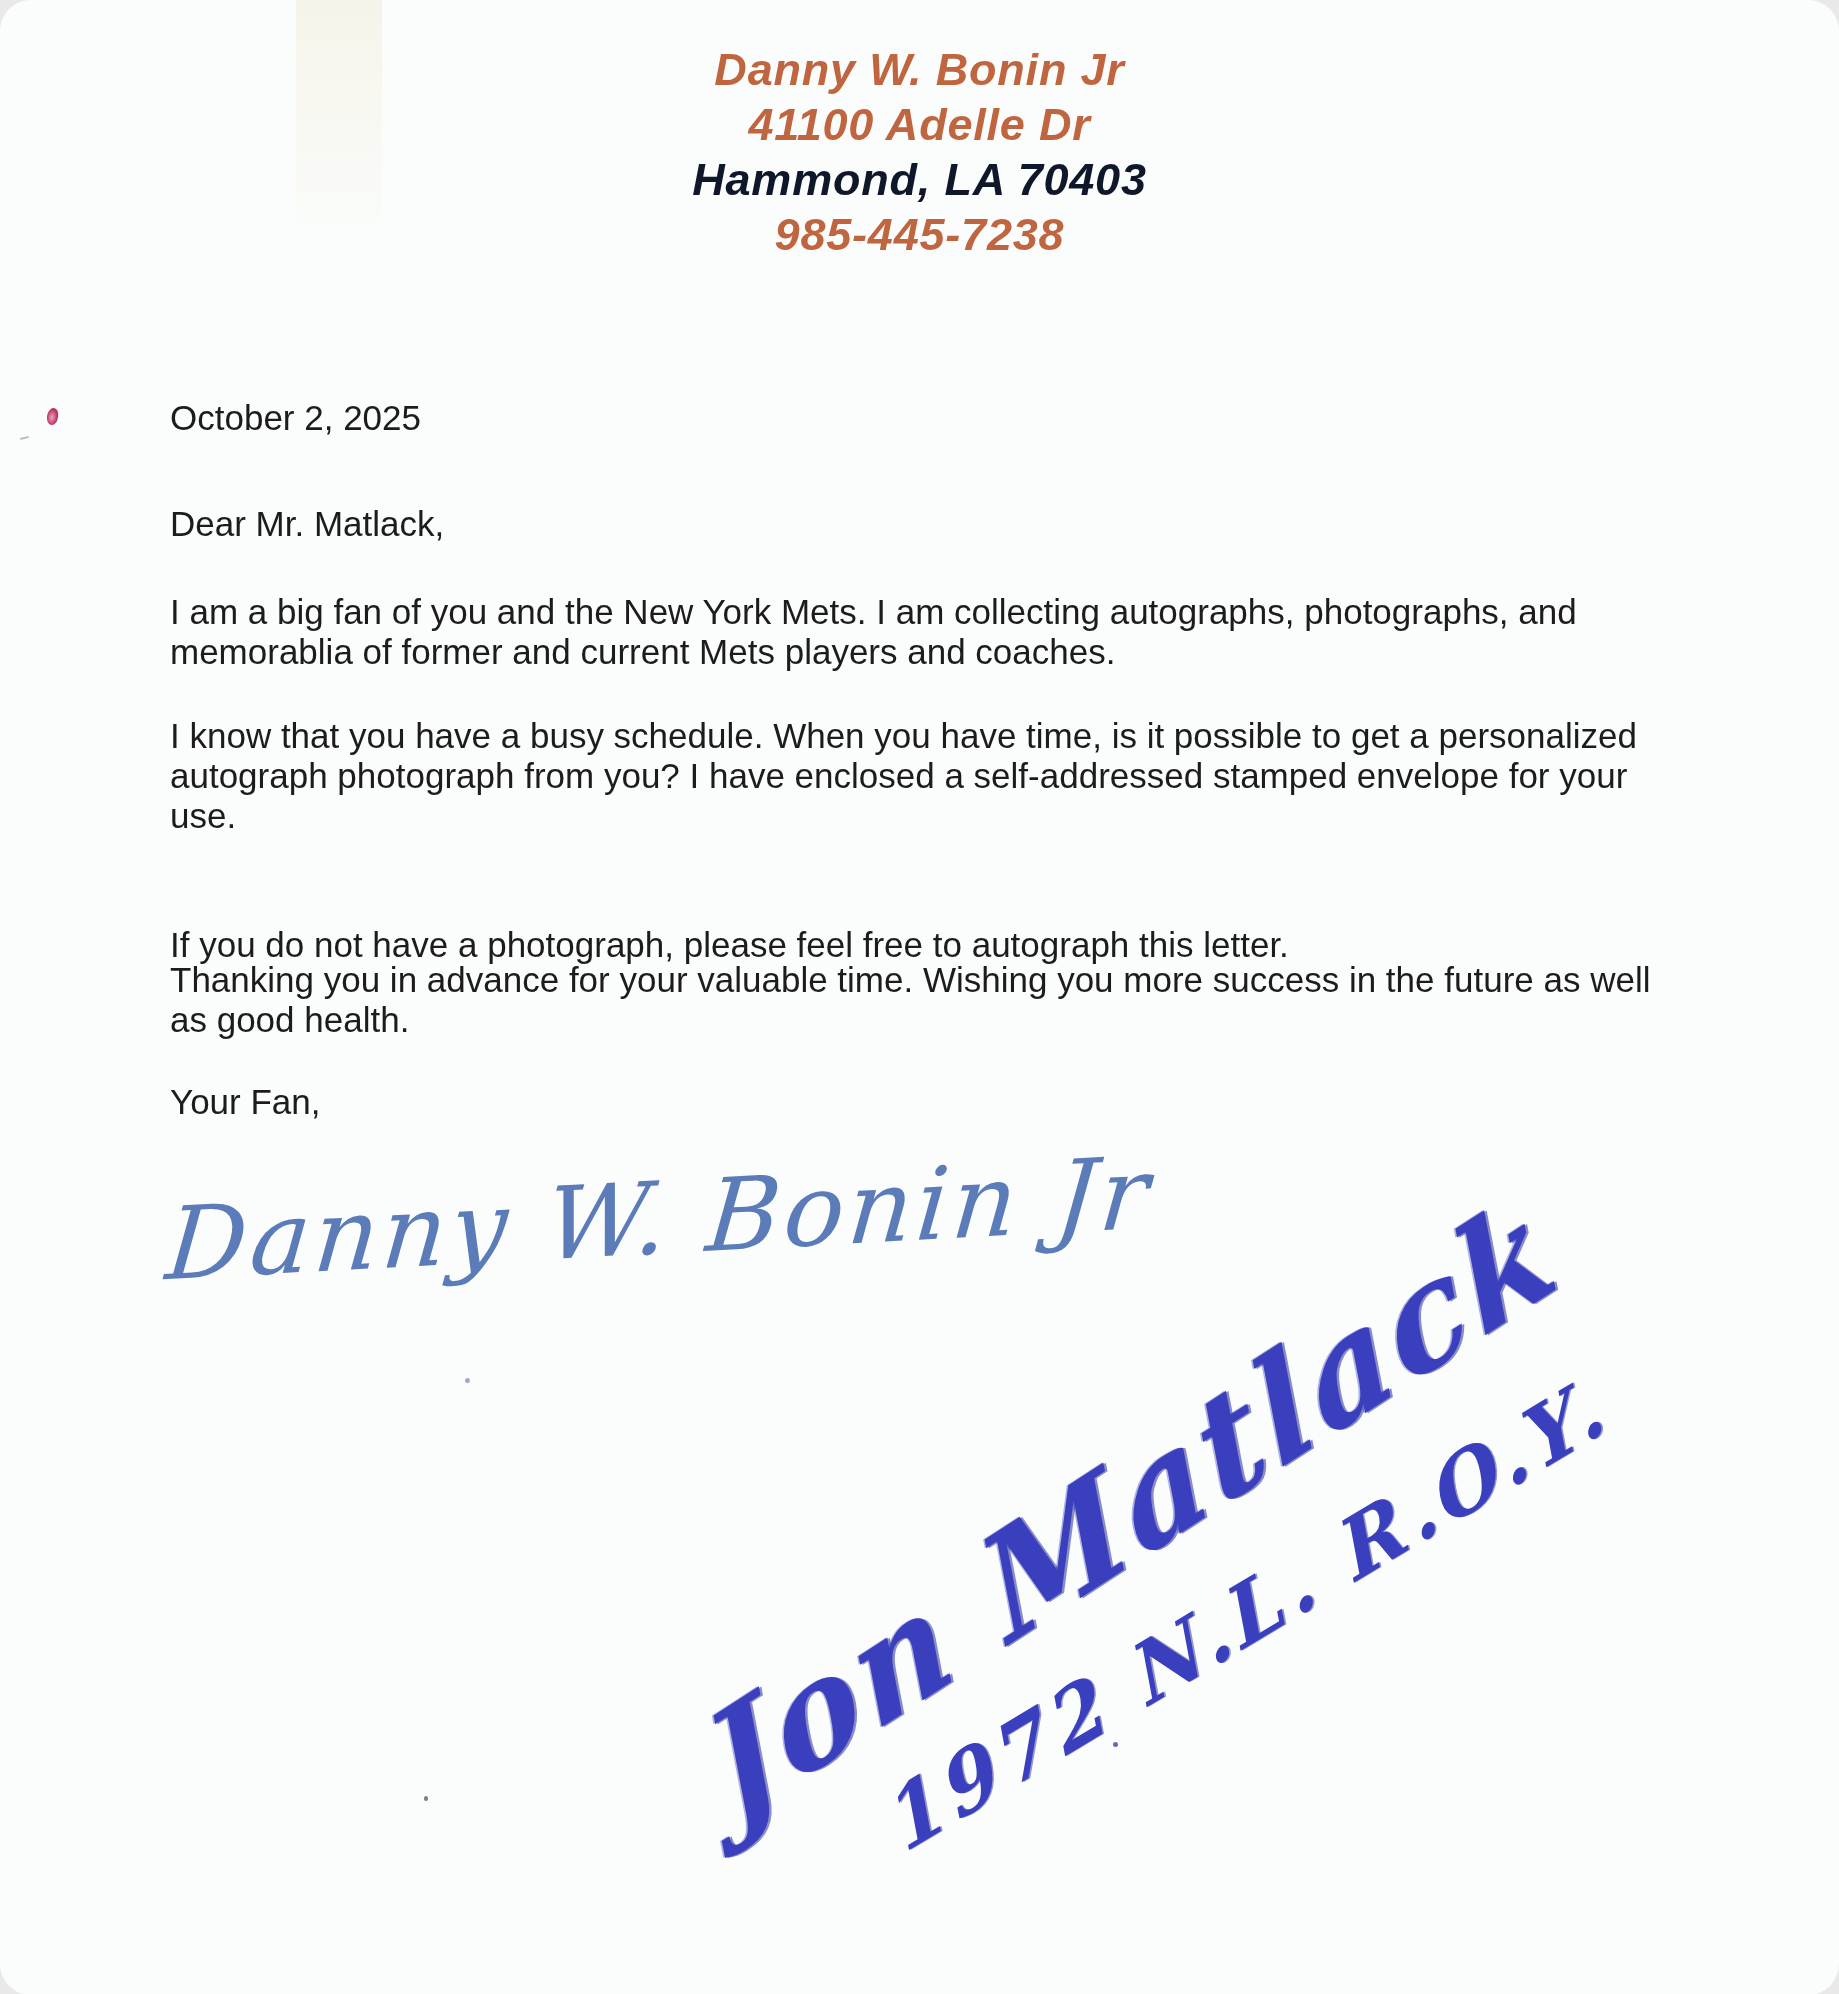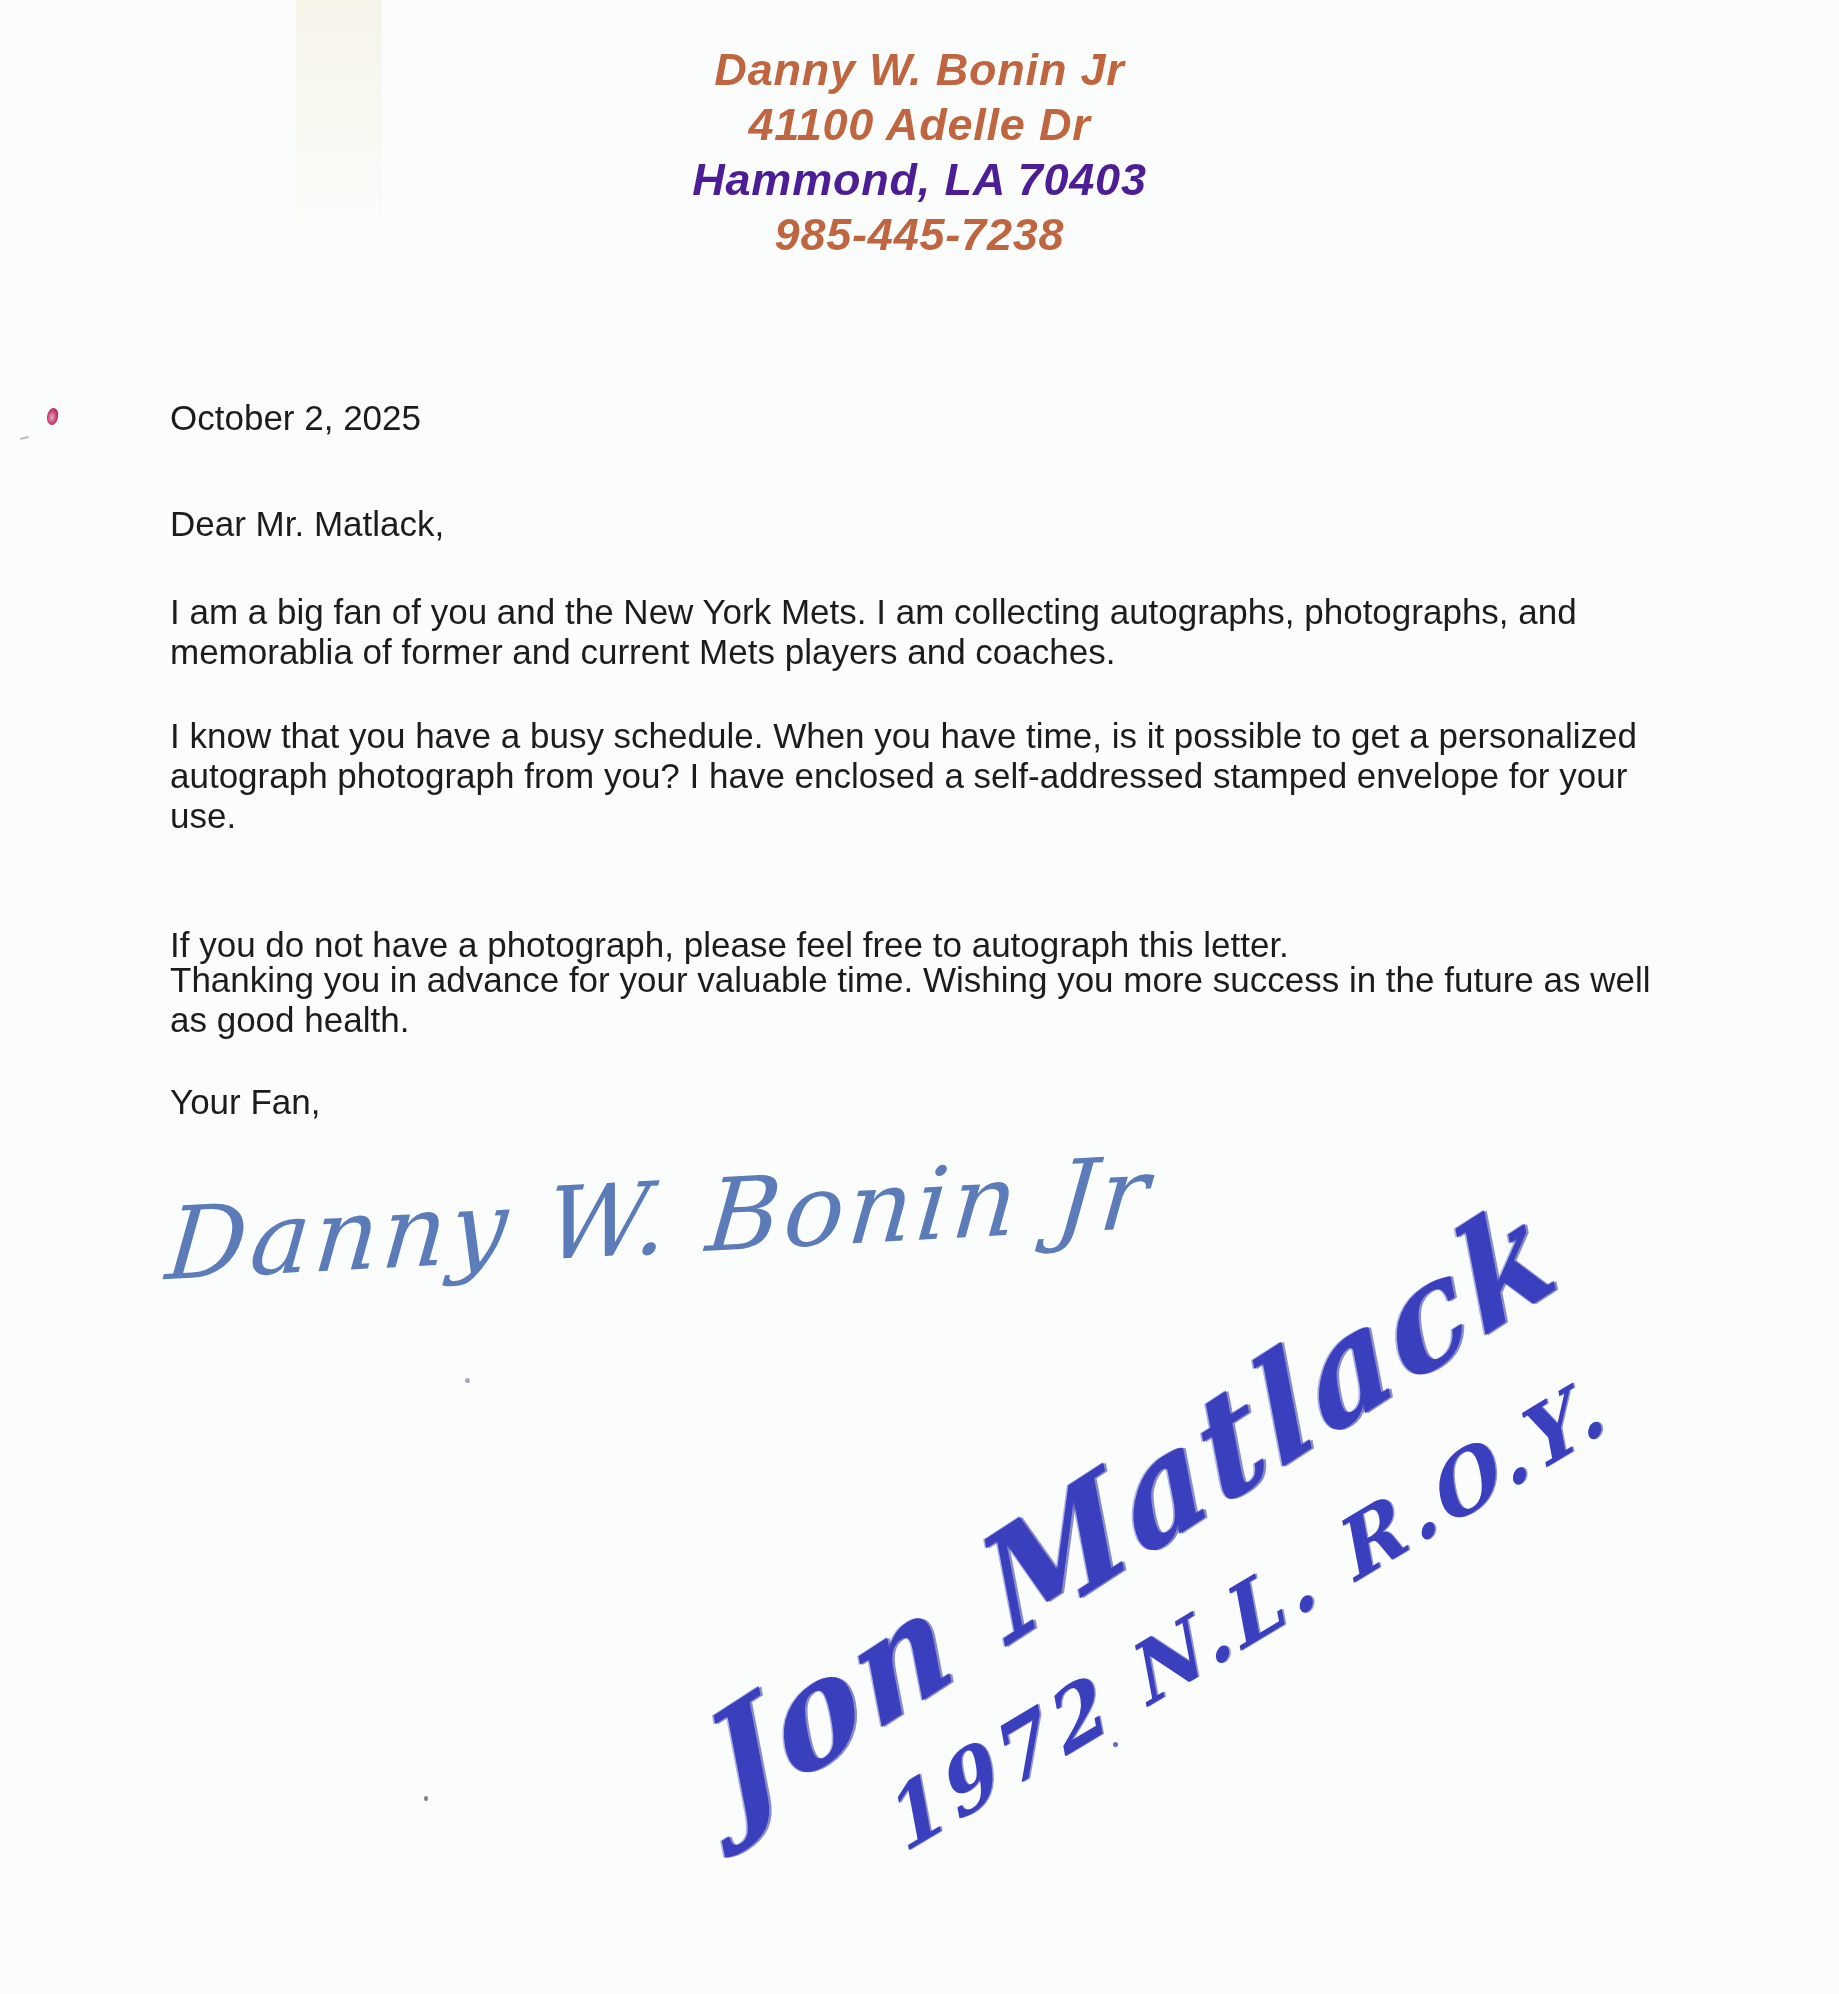--- a/index.html
+++ b/index.html
@@ -4,20 +4,21 @@
 <style>
   html, body { margin: 0; padding: 0; background: #e9e9e9; }
   .page {
     position: relative;
     width: 1839px;
     height: 1995px;
     background: #fafdfb;
     overflow: hidden;
     font-family: "Liberation Sans", sans-serif;
     color: #1c1c1c;
+    border-radius: 31px;
   }
   
   .crease {
     position: absolute; left: 296px; top: 0; width: 86px; height: 249px;
     background: linear-gradient(to bottom, rgba(243,236,219,0.55), rgba(243,236,219,0.0));
     pointer-events: none;
   }
   .letterhead {
     position: absolute; top: 42px; left: 0; width: 100%;
     text-align: center;
@@ -88,21 +89,21 @@
 </head>
 <body>
 
 <div class="page">
 
   <div class="crease artifact"></div>
 
   <header class="letterhead">
     <div style="color: rgb(191, 101, 64);">Danny W. Bonin Jr</div>
     <div style="color: rgb(191, 101, 64);">41100 Adelle Dr</div>
-    <div style="color: #4c1d95;">Hammond, LA 70403</div>
+    <div style="color: #0f172a;">Hammond, LA 70403</div>
     <div style="color: rgb(191, 101, 64);">985-445-7238</div>
   </header>
 
   <div class="typed date-line">October 2, 2025</div>
 
   <div class="typed salutation-line">Dear Mr. Matlack,</div>
 
   <p class="typed para para-1">I am a big fan of you and the New York Mets. I am collecting autographs, photographs, and memorablia of former and current Mets players and coaches.</p>
 
   <p class="typed para para-2">I know that you have a busy schedule. When you have time, is it possible to get a personalized autograph photograph from you? I have enclosed a self-addressed stamped envelope for your use.</p>

